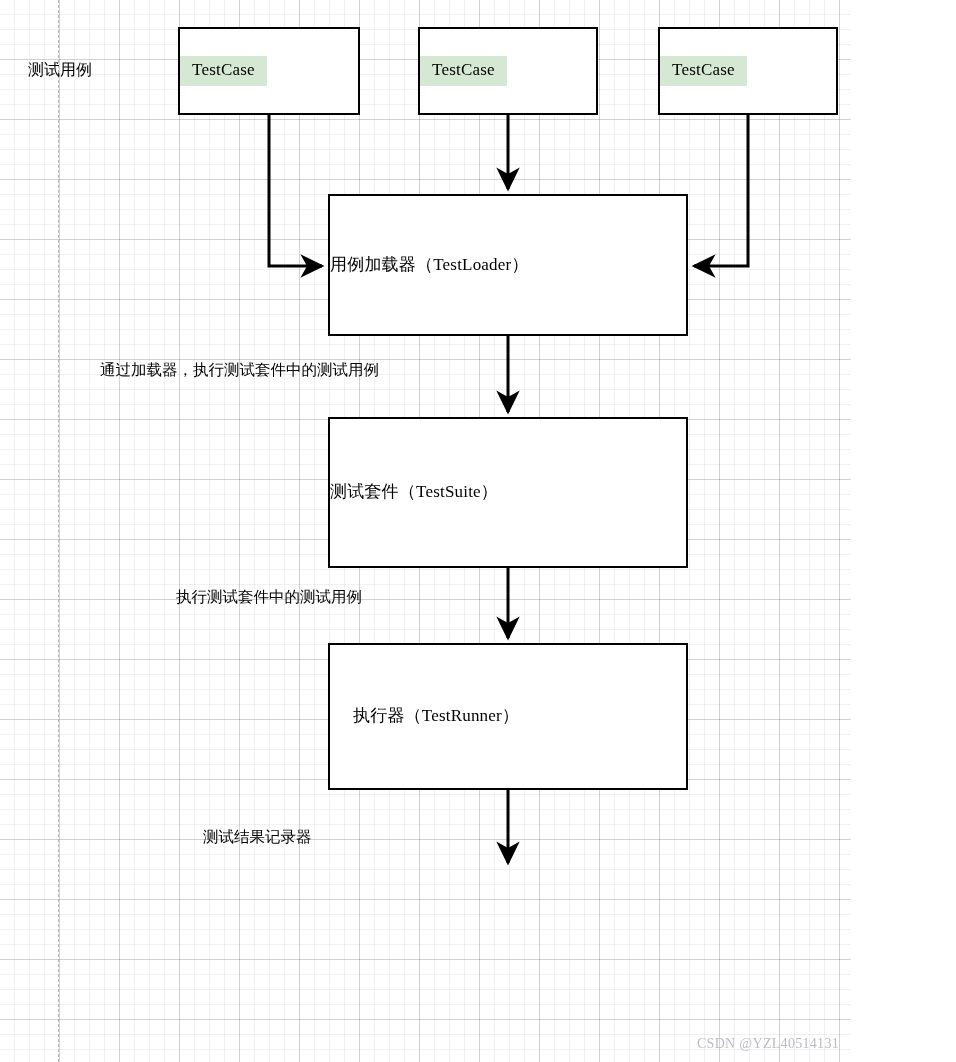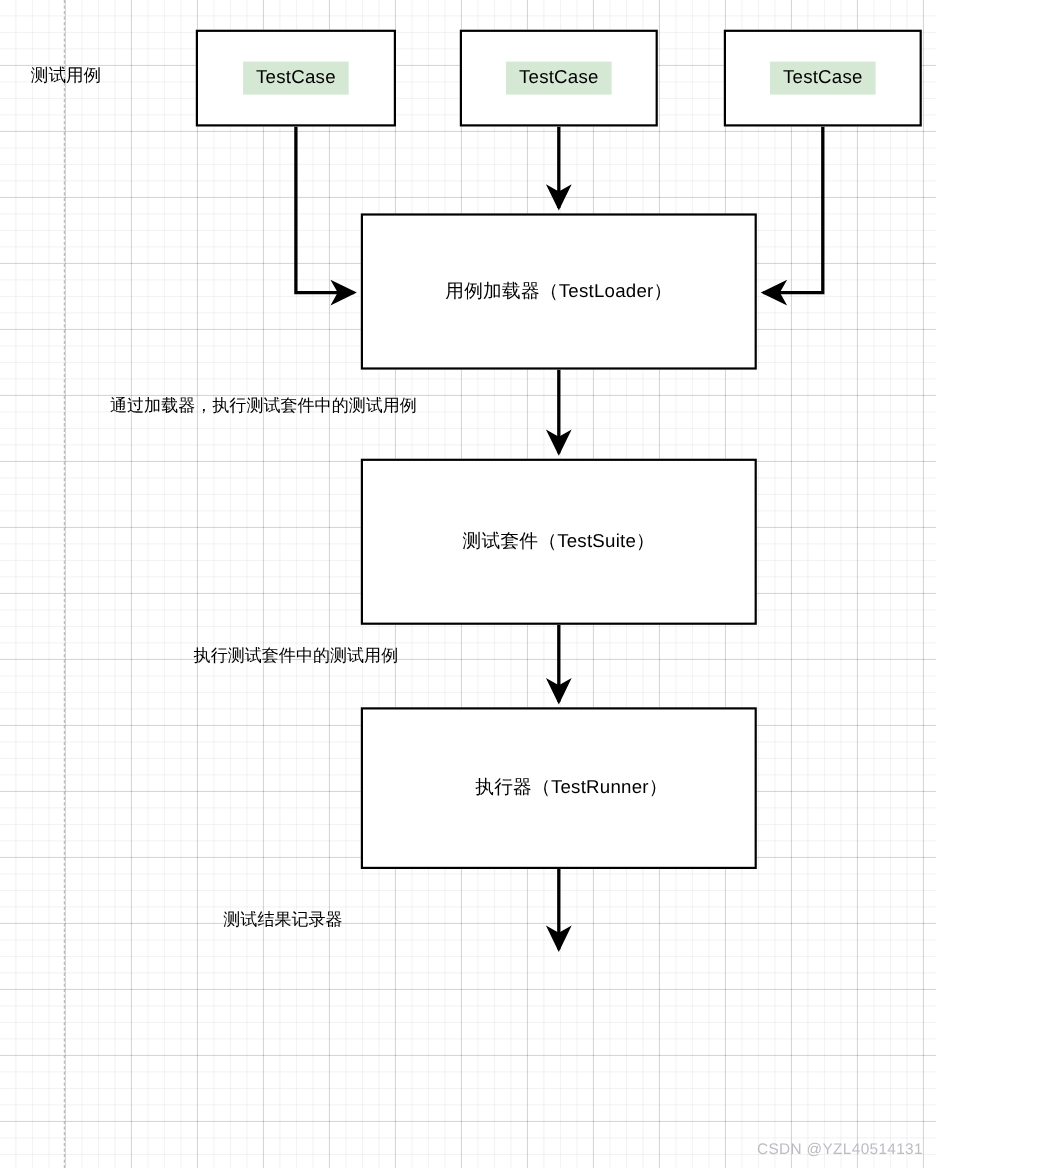--- a/index.html
+++ b/index.html
@@ -21,40 +21,40 @@
       linear-gradient(to right, rgba(0,0,0,0.055) 1px, transparent 1px),
       linear-gradient(to bottom, rgba(0,0,0,0.055) 1px, transparent 1px),
       linear-gradient(to right, rgba(0,0,0,0.13) 1px, transparent 1px),
       linear-gradient(to bottom, rgba(0,0,0,0.13) 1px, transparent 1px);
     background-size:
       15px 15px,
       15px 15px,
       60px 60px,
       60px 60px;
     background-position: -1px -1px, -1px -1px, -1px -1px, -1px -1px;
+    font-family: Liberation Serif, serif;
   }
 
   
   .page-guide {
     position: absolute;
     top: 0;
     bottom: 0;
     width: 0;
     border-left: 1.5px dashed #b5b5b5;
   }
 
   
   .node {
     position: absolute;
     box-sizing: border-box;
     background: #ffffff;
     border: 2.5px solid #000000;
     display: flex;
     align-items: center;
-    justify-content: center;
     color: #000000;
   }
   .node .node-label {
     font-size: 17px;
     line-height: 1.3;
     letter-spacing: 0.2px;
     white-space: nowrap;
   }
   .node.testcase .node-label {
     background: #d5e8d4;

